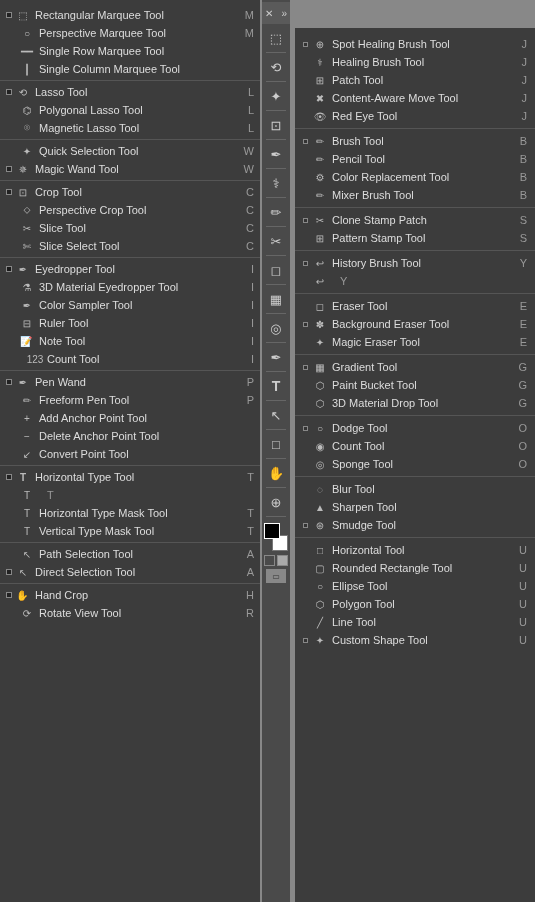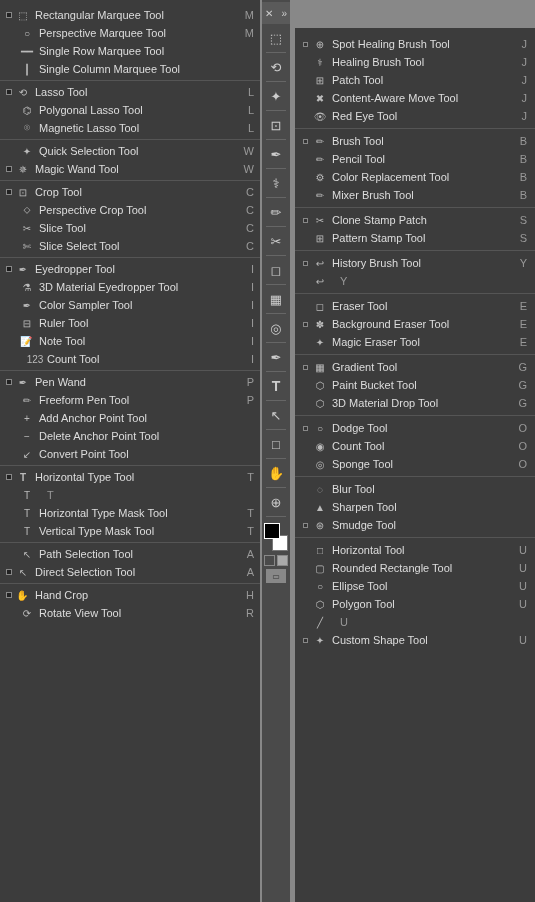--- a/index.html
+++ b/index.html
@@ -605,20 +605,21 @@
         <span class="tool-name">Ellipse Tool</span>
         <span class="shortcut">U</span>
       </div>
       <div class="tool-item-right">
         <span class="tool-icon" style="margin-left:9px">⬡</span>
         <span class="tool-name">Polygon Tool</span>
         <span class="shortcut">U</span>
       </div>
       <div class="tool-item-right">
         <span class="tool-icon" style="margin-left:9px">╱</span>
+        <span class="tool-name">Line Tool</span>
         <span class="shortcut">U</span>
       </div>
       <div class="tool-item-right has-indicator">
         <span class="indicator-sq filled"></span>
         <span class="tool-icon">✦</span>
         <span class="tool-name">Custom Shape Tool</span>
         <span class="shortcut">U</span>
       </div>
     </div>
 

